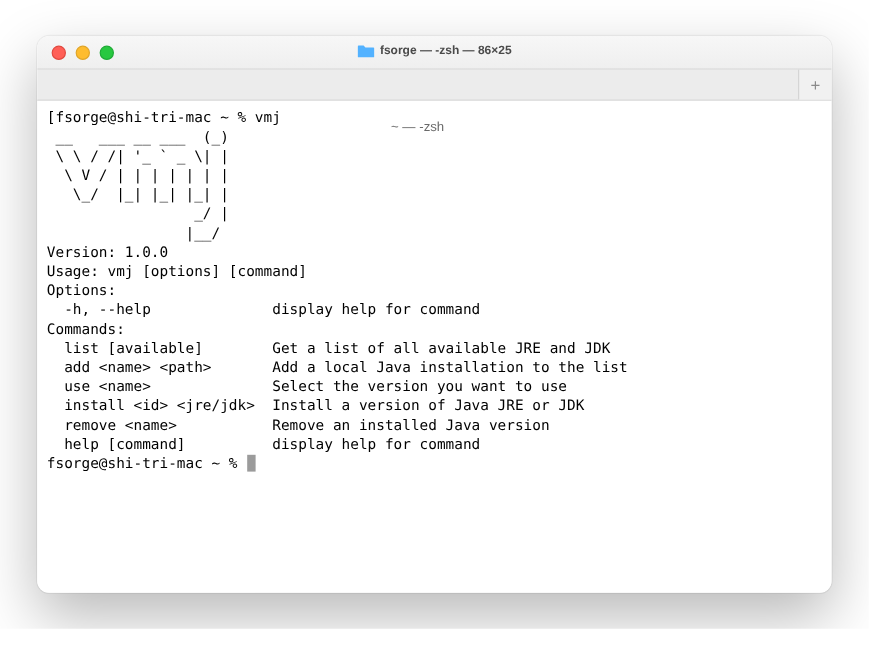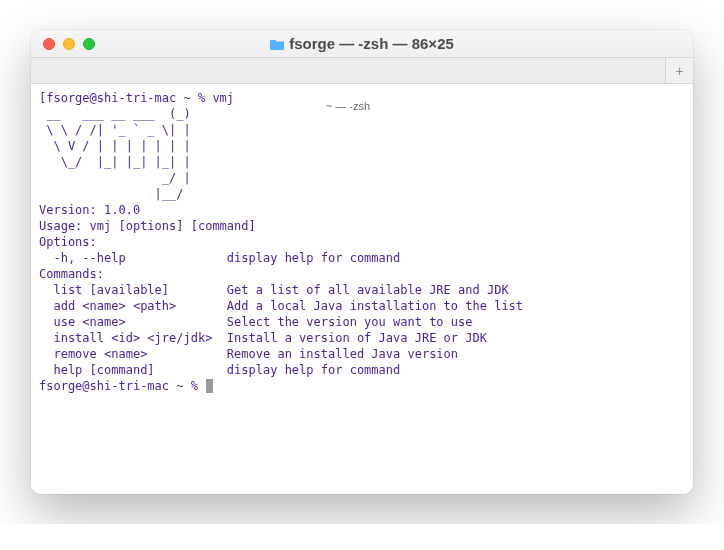--- a/index.html
+++ b/index.html
@@ -32,26 +32,26 @@
       padding-left: 12px;
     }
     .tl { width: 12px; height: 12px; border-radius: 50%; }
     .tl.red { background: #ff5f57; border: 0.5px solid #e1493f; }
     .tl.yellow { background: #febc2e; border: 0.5px solid #e0a528; }
     .tl.green { background: #28c840; border: 0.5px solid #1fab36; }
     .title {
       position: absolute;
       left: 0; right: 0;
       text-align: center;
-      font-size: 15px;
+      font-size: 10px;
       font-weight: 600;
       color: #4a4a4a;
       pointer-events: none;
       display: flex;
-      align-items: flex-end;
+      align-items: flex-start;
       justify-content: center;
       gap: 5px;
     }
     .folder-icon { color: #3ea8ff; font-size: 13px; line-height: 1; }
     .tabbar {
       height: 26px;
       background: #ececec;
       border-bottom: 1px solid #d5d5d5;
       display: flex;
       align-items: stretch;
@@ -77,21 +77,21 @@
       font-size: 14px;
       font-weight: 300;
       cursor: pointer;
     }
     .terminal {
       background: #fff;
       padding: 6px 24px 18px 8px;
       font-family: "SF Mono", Menlo, Monaco, Consolas, monospace;
       font-size: 12px;
       line-height: 16px;
-      color: #4c1d95;
+      color: #000000;
       white-space: pre;
       min-height: 410px;
     }
     .cursor {
       display: inline-block;
       width: 7px;
       height: 14px;
       background: #9b9b9b;
       vertical-align: text-bottom;
       margin-left: 1px;

